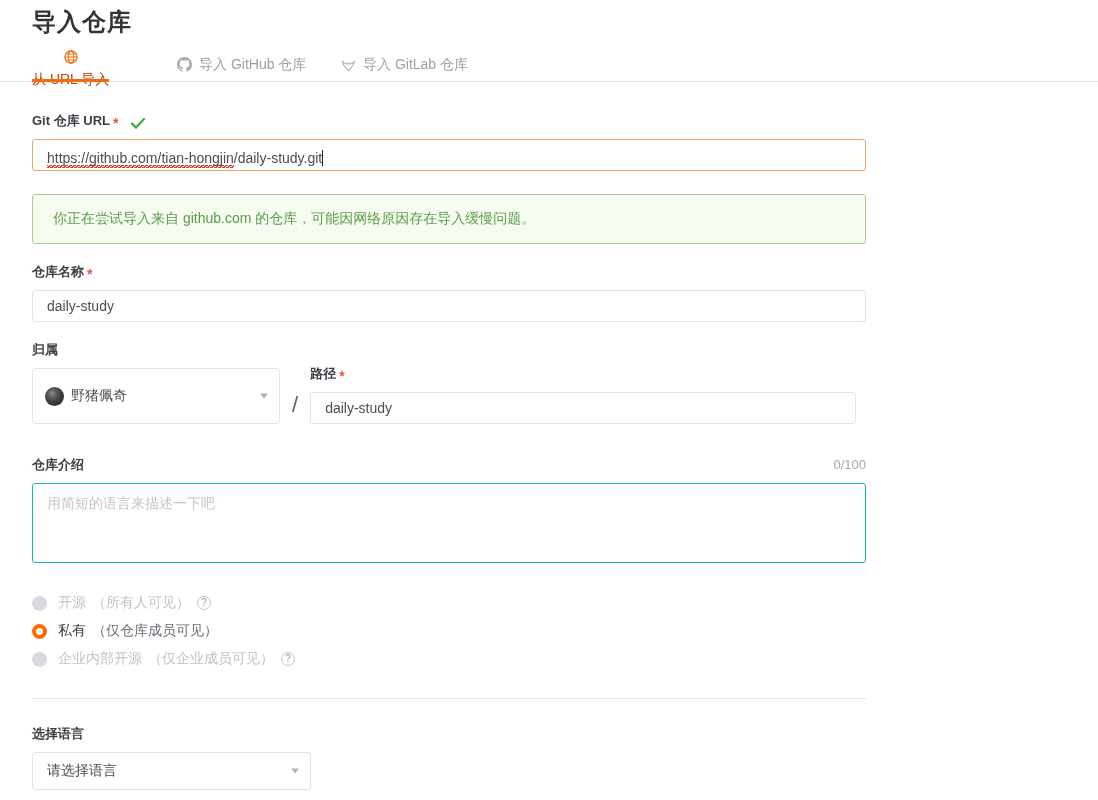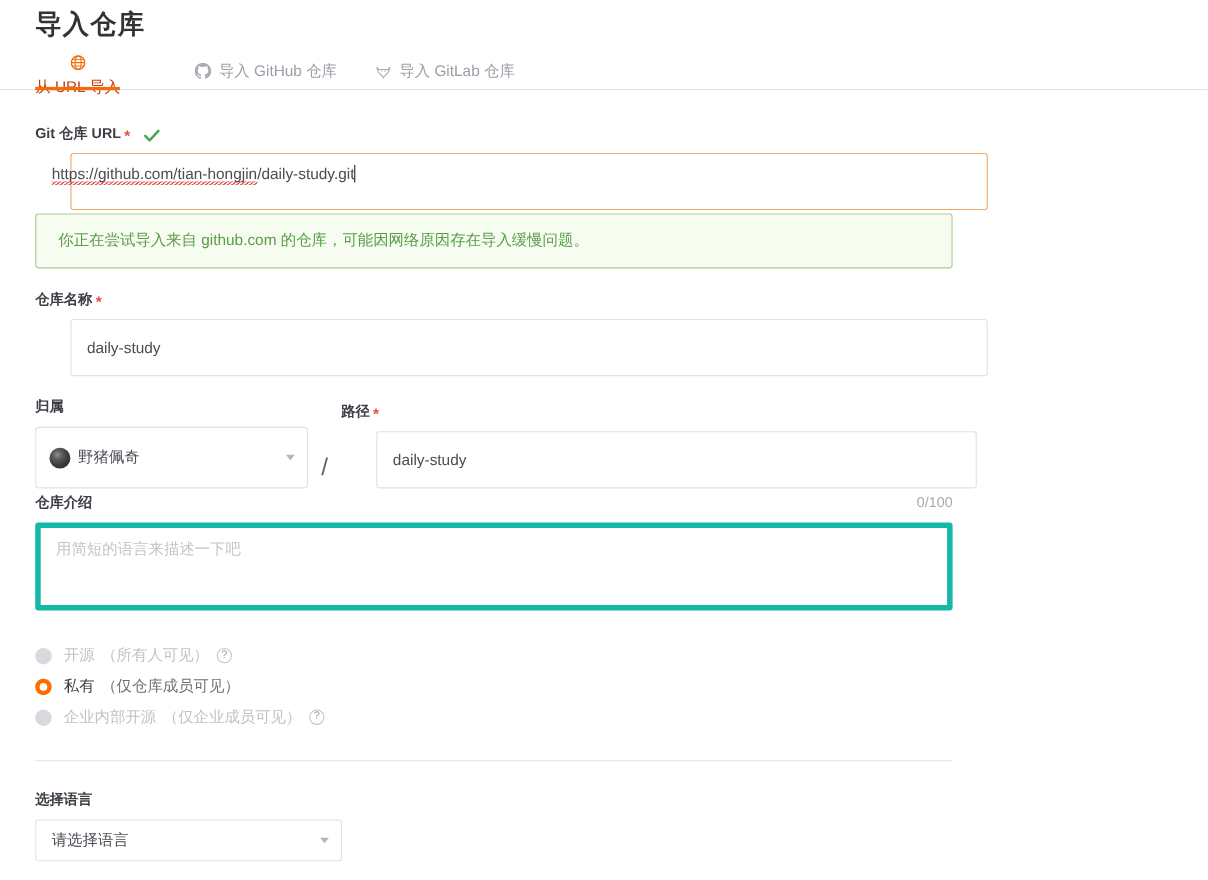--- a/index.html
+++ b/index.html
@@ -46,26 +46,25 @@
 
   .flabel {
     font-size: 13px; font-weight: bold; color: #3b3e45;
     display: flex; align-items: flex-end; gap: 3px;
     margin-bottom: 9px;
   }
   .req { color: #e8513b; font-weight: bold; font-size: 14px; line-height: 1; }
   .check { margin-left: 9px; display: inline-flex; }
 
   .inp {
-    width: 834px; height: 52px;
+    width: 834px; height: 32px;
     border: 1px solid #dfe2e8; border-radius: 3px;
     background: #fff; font-size: 14px; color: #4a4d54;
     padding: 0 14px; outline: none;
     font-family: "Liberation Sans", "DejaVu Sans", sans-serif;
-    margin-left: 32px;
   }
   .inp::placeholder { color: #b9bcc4; }
   .inp.focused { border-color: #f0a868; }
 
   
   .urlwrap { position: relative; width: 834px; height: 38px; }
   .urltext {
     position: absolute; left: 15px; top: 11px;
     font-size: 14px; color: #4a4d54; white-space: pre;
   }
@@ -112,26 +111,26 @@
   .caret-dn {
     position: absolute; right: 11px; top: 50%; transform: translateY(-50%);
     width: 0; height: 0; border-left: 4.5px solid transparent;
     border-right: 4.5px solid transparent; border-top: 5px solid #b3b6bc;
   }
   .inp-path { width: 546px; }
 
   
   .desc-head {
     display: flex; justify-content: space-between; align-items: baseline;
-    width: 834px; margin-top: 4px; margin-bottom: 9px;
+    width: 834px; margin-top: 32px; margin-bottom: 9px;
   }
   .counter { font-size: 13px; color: #a6a9b0; font-weight: normal; }
   .ta {
     width: 834px; height: 80px; resize: none;
-    border: 5px solid #14b8a6; border-radius: 3px; background: #fff;
+    border: 1px solid #14b8a6; border-radius: 3px; background: #fff;
     font-size: 14px; color: #4a4d54; padding: 11px 14px; outline: none;
     font-family: "Liberation Sans", "DejaVu Sans", sans-serif;
   }
   .ta::placeholder { color: #c2c5cb; }
 
   
   .radios { margin-top: 22px; }
   .radio-row {
     display: flex; align-items: center; height: 28px;
     font-size: 14px; cursor: pointer;

